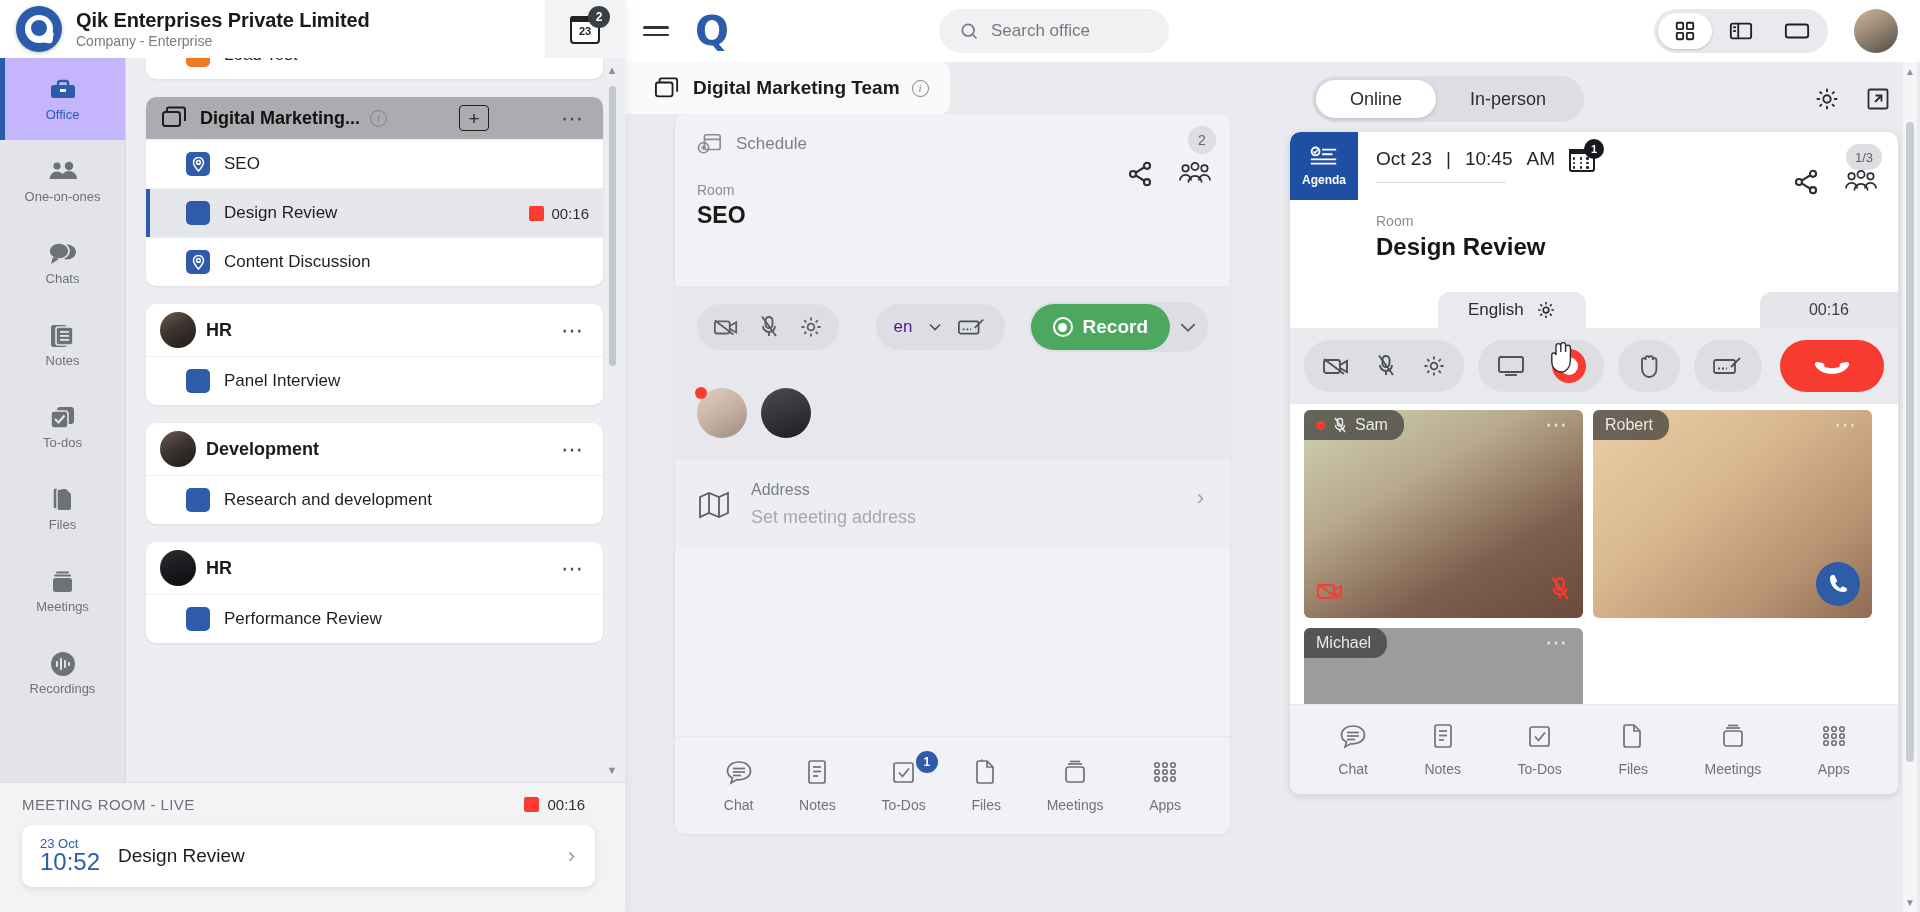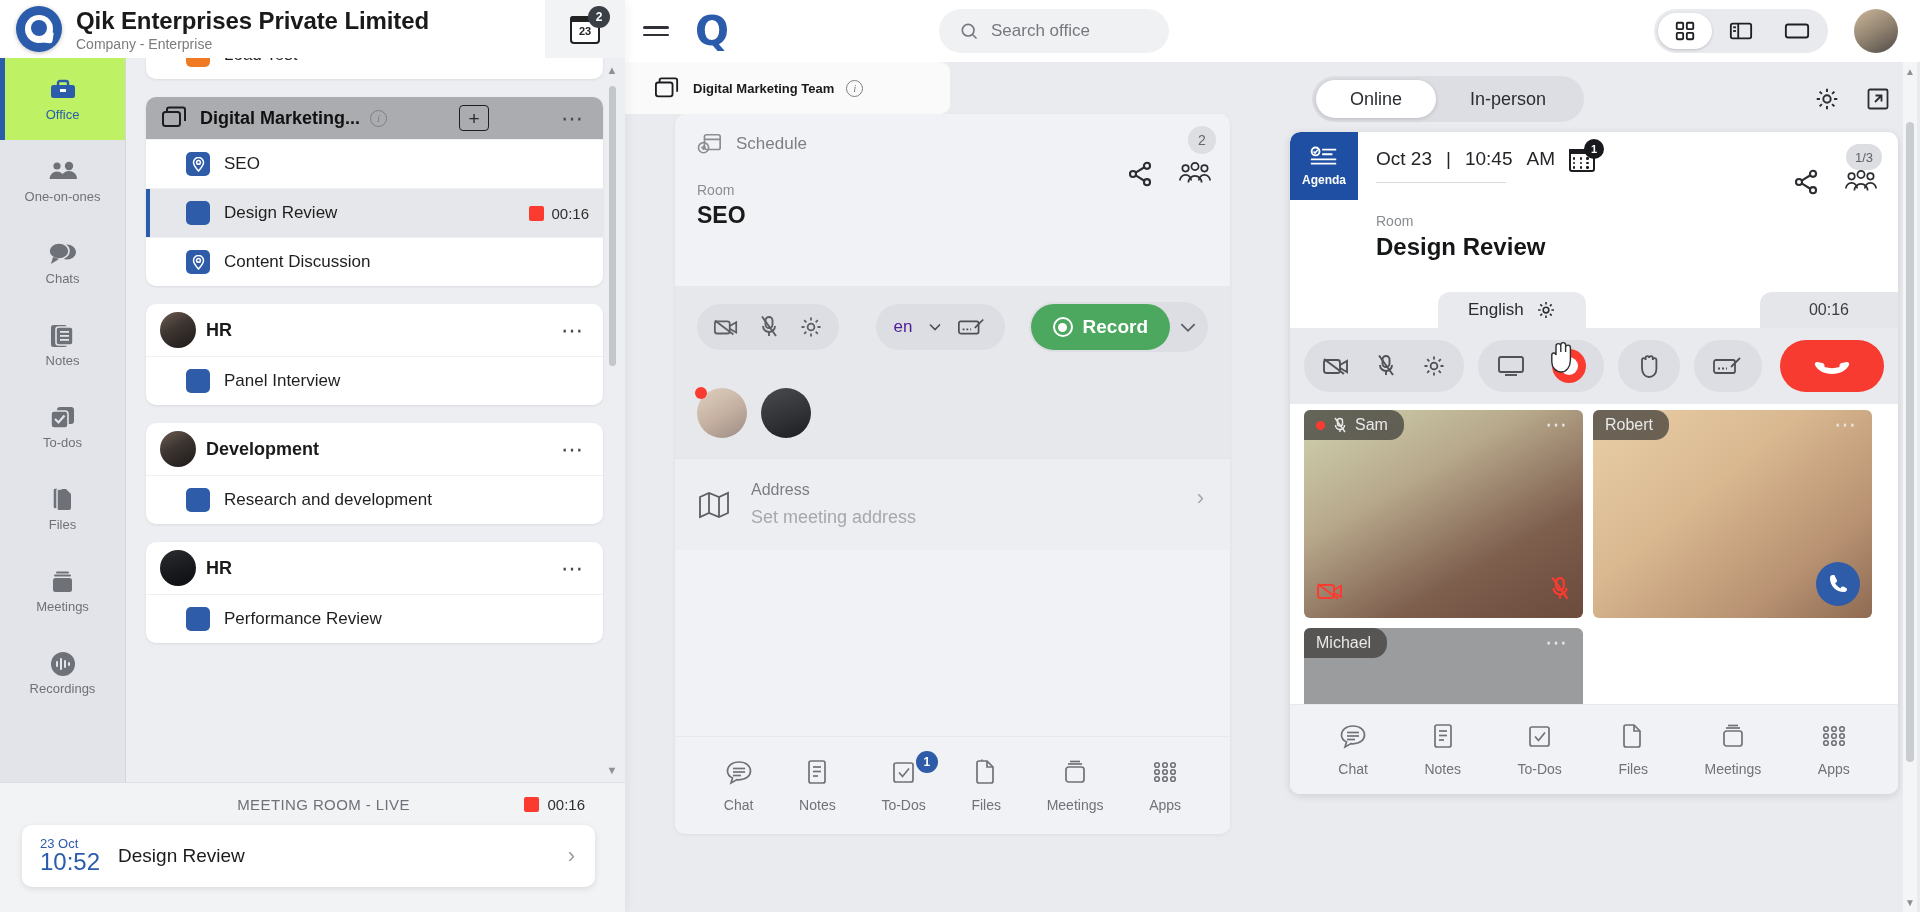--- a/index.html
+++ b/index.html
@@ -34,21 +34,21 @@
   }
   .company-logo::after {
     content:""; position:absolute; left: 15px; top: 14px; width: 16px; height: 16px;
     border-radius: 50%; background: #2b5cab;
   }
   .company-logo i {
     position:absolute; right: 9px; bottom: 9px; width: 11px; height: 11px;
     background: #fff; border-radius: 0 0 3px 0; transform: rotate(8deg);
   }
   .company-text { margin-left: 14px; }
-  .company-name { font-size: 24px; font-weight: bold; color: #1a1a1a; letter-spacing: -.1px; }
+  .company-name { font-size: 20px; font-weight: bold; color: #1a1a1a; letter-spacing: -.1px; }
   .company-sub { font-size: 14px; color: #7b7b7b; margin-top: 1px; }
 
   .cal-badge-wrap {
     position: absolute; left: 545px; top: 0; width: 80px; height: 58px;
     background: #f2f3f5; display:flex; align-items:center; justify-content:center;
     z-index: 3;
   }
   .cal-icon { position: relative; width: 30px; height: 30px; }
   .cal-box {
     position:absolute; inset: 2px 0 0 0; border: 2px solid #222; border-radius: 4px;
@@ -65,21 +65,21 @@
   
   .icon-rail {
     position: absolute; left: 0; top: 58px; width: 126px; bottom: 0;
     background: #e2e4e9;
     border-right: 1px solid #d4d6db;
   }
   .rail-item {
     position: relative; height: 82px; display: flex; flex-direction: column;
     align-items: center; justify-content: center; gap: 4px; cursor: pointer;
   }
-  .rail-item.active { background: #bef264; }
+  .rail-item.active { background: #c4b5fd; }
   .rail-item.active::before {
     content:""; position:absolute; left:0; top:0; bottom:0; width: 5px; background:#2b5cab;
   }
   .rail-label { font-size: 13px; color: #6e7278; }
   .rail-item.active .rail-label { color: #2b5cab; }
   .rail-ic { width: 30px; height: 26px; color: #6e7278; display:flex; align-items:center; justify-content:center;}
   .rail-item.active .rail-ic { color: #2b5cab; }
 
   
   .list-col {
@@ -138,21 +138,21 @@
   .scroll-thumb {
     position:absolute; left:3px; top: 22px; width:7px; height: 280px; background:#c3c6cb; border-radius:4px;
   }
 
   
   .live-bar {
     position:absolute; left:0; bottom:0; width: 625px; height: 130px; background: #f2f3f5;
     border-top: 1px solid #dddfe3;
   }
   .live-head {
-    display:flex; align-items:center; justify-content:center; gap: 0; height: 42px; position:relative;margin-left:22px;
+    display:flex; align-items:center; justify-content:flex-start; gap: 0; height: 42px; position:relative;margin-left:22px;
   }
   .live-title { font-size: 15px; color: #6e7177; letter-spacing: .4px; }
   .live-timer { position:absolute; right: 40px; display:flex; align-items:center; gap:8px; }
   .live-card {
     margin: 0 30px 0 22px; background:#fff; border-radius: 10px; height: 62px;
     display:flex; align-items:center; padding: 0 20px 0 18px; gap: 18px;
     box-shadow: 0 2px 6px rgba(0,0,0,.1);
   }
   .live-date { color:#2b5cab; }
   .live-d1 { font-size: 13px; }
@@ -187,21 +187,21 @@
     margin-right: 22px; width: 44px; height: 44px; border-radius: 50%;
     background: linear-gradient(150deg,#cdb79a,#8d7f6e 55%,#4e4a45);
   }
 
   
   .team-tab {
     position:absolute; left: 625px; top: 62px; width: 325px; height: 52px;
     background: #fafafa; border-radius: 0 10px 10px 0;
     display:flex; align-items:center; gap: 12px; padding-left: 28px; z-index: 9;
   }
-  .team-name { font-size: 13px; font-weight: bold; color: #1a1a1a; }
+  .team-name { font-size: 19px; font-weight: bold; color: #1a1a1a; }
 
   .center-wrap {
     position: absolute; left: 625px; top: 62px; right: 640px; bottom: 0;
     background: #e9ebef; padding: 52px 50px 6px 50px;
   }
   .card-seo {
     background: #f1f2f5; border-radius: 10px; height: 720px; position: relative; overflow:hidden;
     box-shadow: 0 1px 4px rgba(0,0,0,.06);
   }
   .seo-top { padding: 18px 22px 0 22px; position: relative; height: 172px; }

